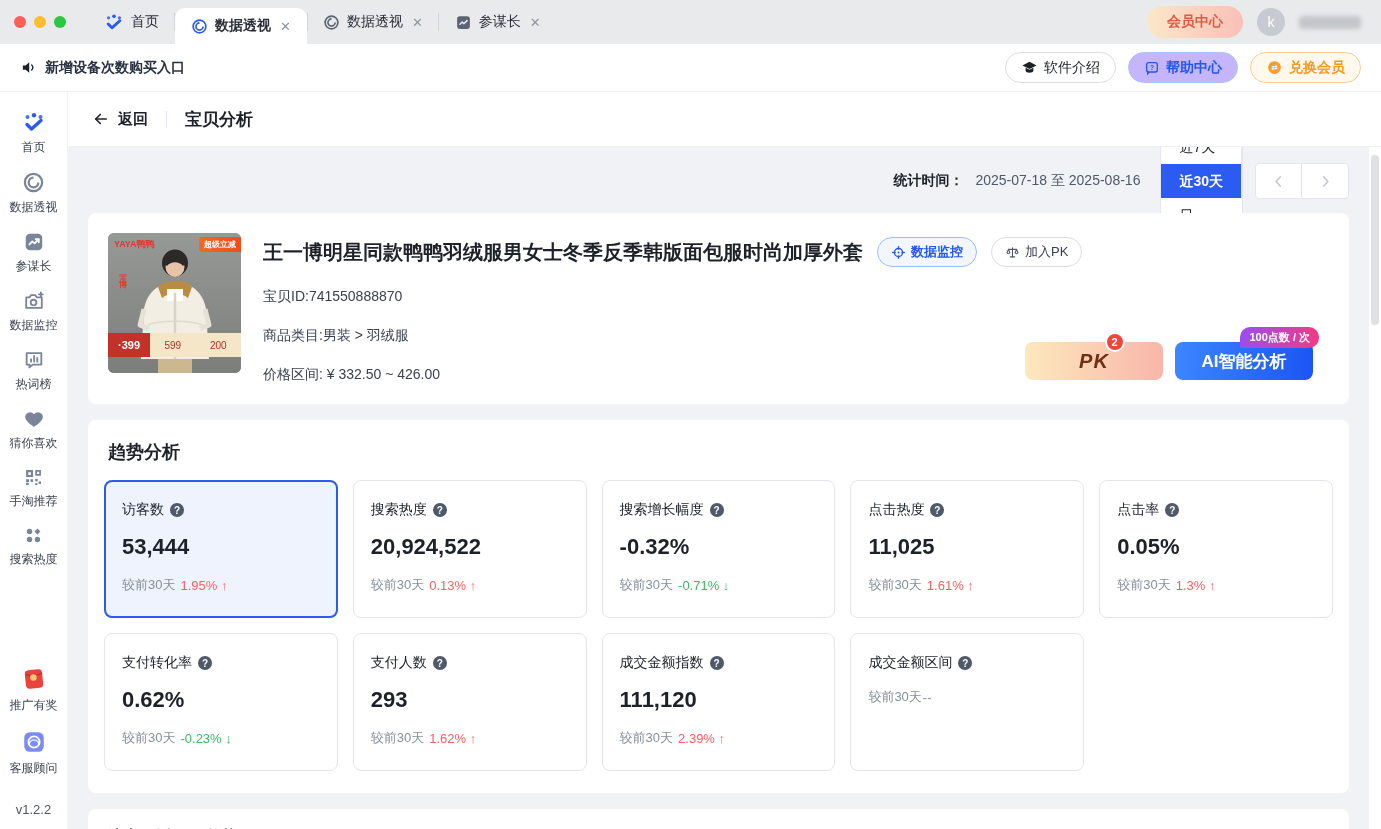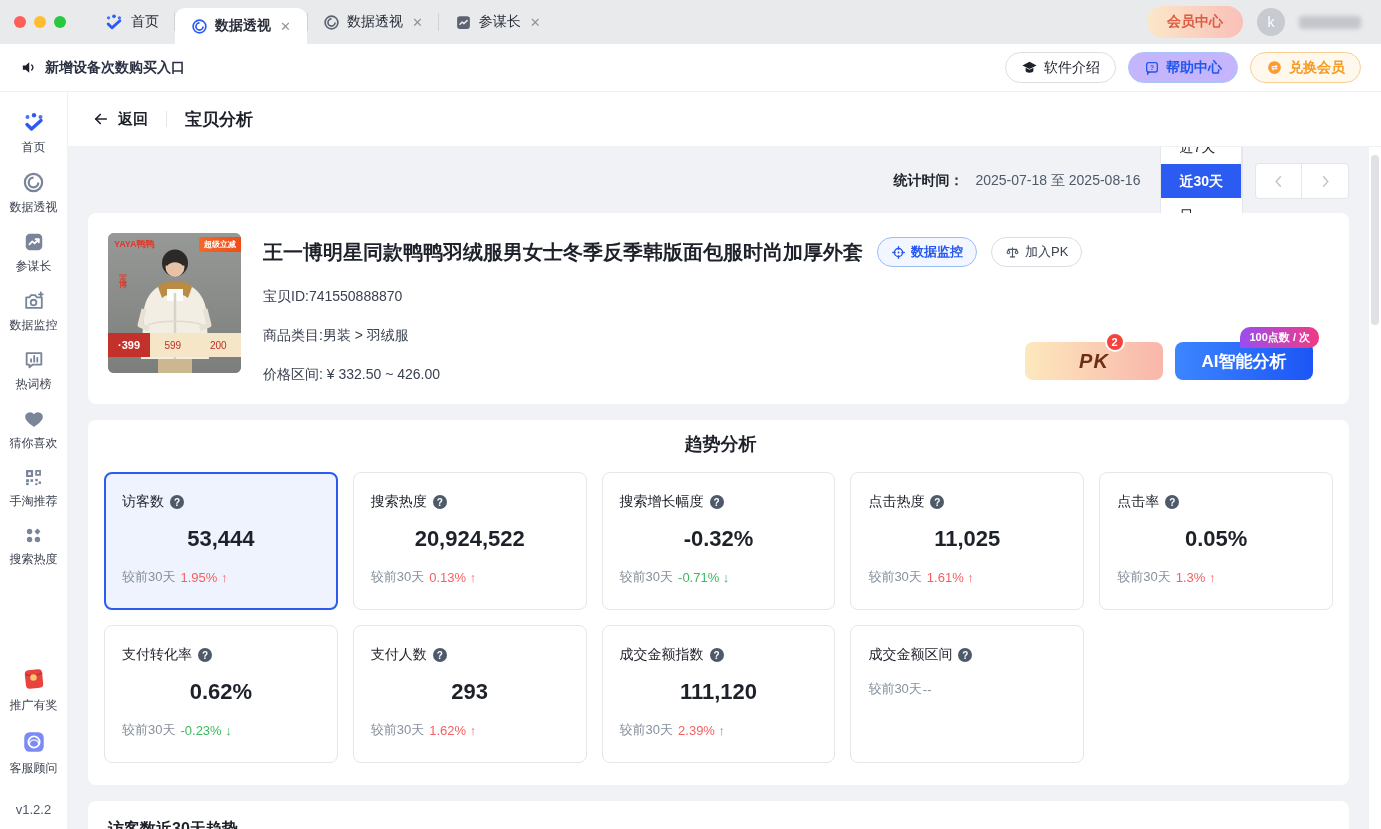--- a/index.html
+++ b/index.html
@@ -158,21 +158,21 @@
     display:flex; align-items:center; justify-content:center; position:relative; cursor:pointer;
     color:#fff; font-weight:900; font-size:17px;
   }
   .ai-badge {
     position:absolute; top:-15px; right:-6px; padding:3px 9px; border-radius:10px 10px 10px 2px;
     background:linear-gradient(90deg,#9a4df0,#f23a84); color:#fff; font-size:11px; font-weight:bold;
     white-space:nowrap;
   }
 
   
-  .trend-panel { margin-top:16px; background:#fff; border-radius:8px; padding:12px 16px 22px 16px;text-align:center; }
+  .trend-panel { margin-top:16px; background:#fff; border-radius:8px; padding:20px 16px 22px 16px; }
   .trend-title { font-size:18px; font-weight:bold; margin-bottom:16px; padding-left:4px; }
   .metrics-grid { display:grid; grid-template-columns:repeat(5,1fr); gap:15px; }
   .metric-card {
     border:1px solid #e5e6eb; border-radius:8px; height:138px; padding:20px 17px;
     background:#fff; cursor:pointer;
   }
   .metric-card.selected { border:2px solid var(--primary); background:#eef3fe; padding:19px 16px; }
   .m-head { display:flex; align-items:center; gap:6px; font-size:14px; font-weight:500; color:#1d2129; }
   .help-icon {
     width:14px; height:14px; border-radius:50%; background:#4e5969; color:#fff; font-size:10px;

